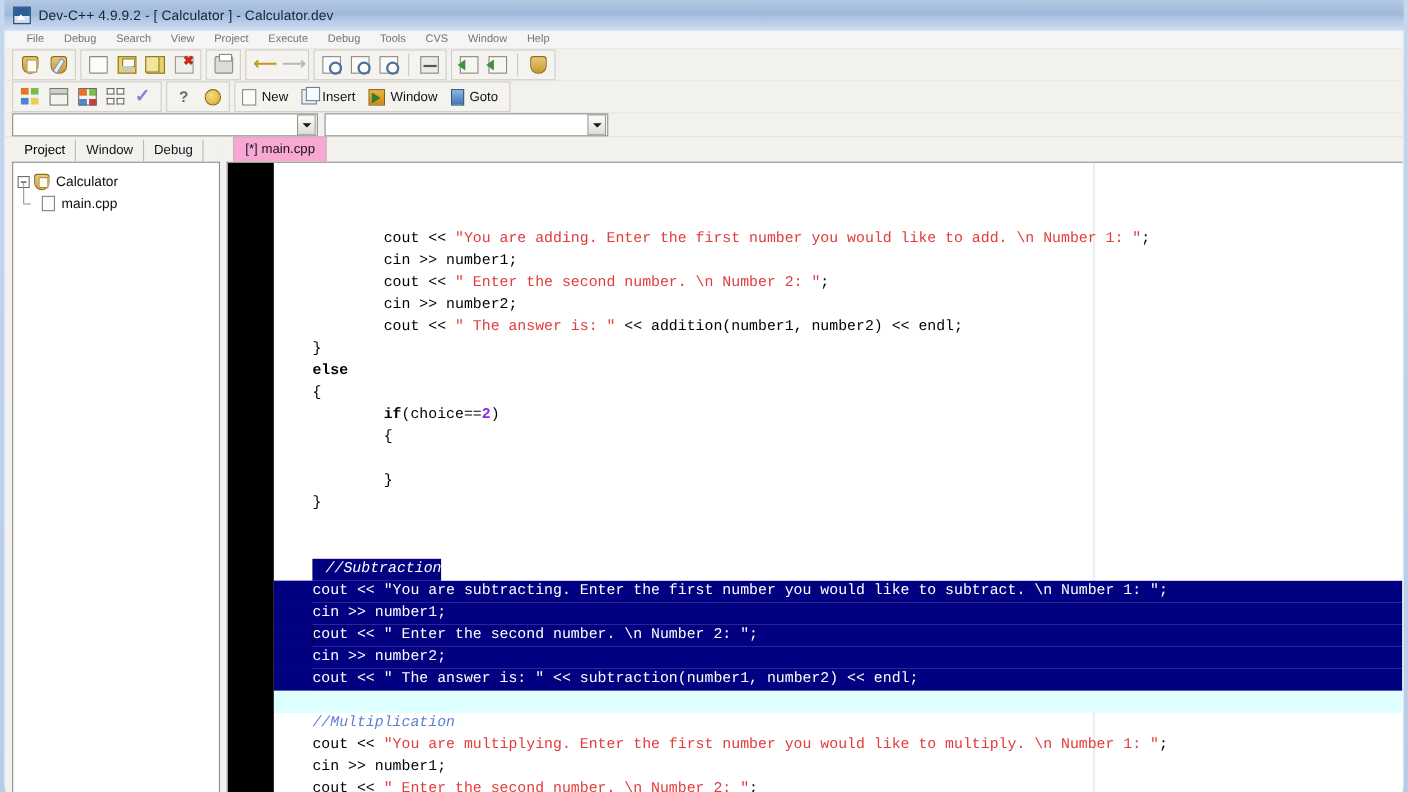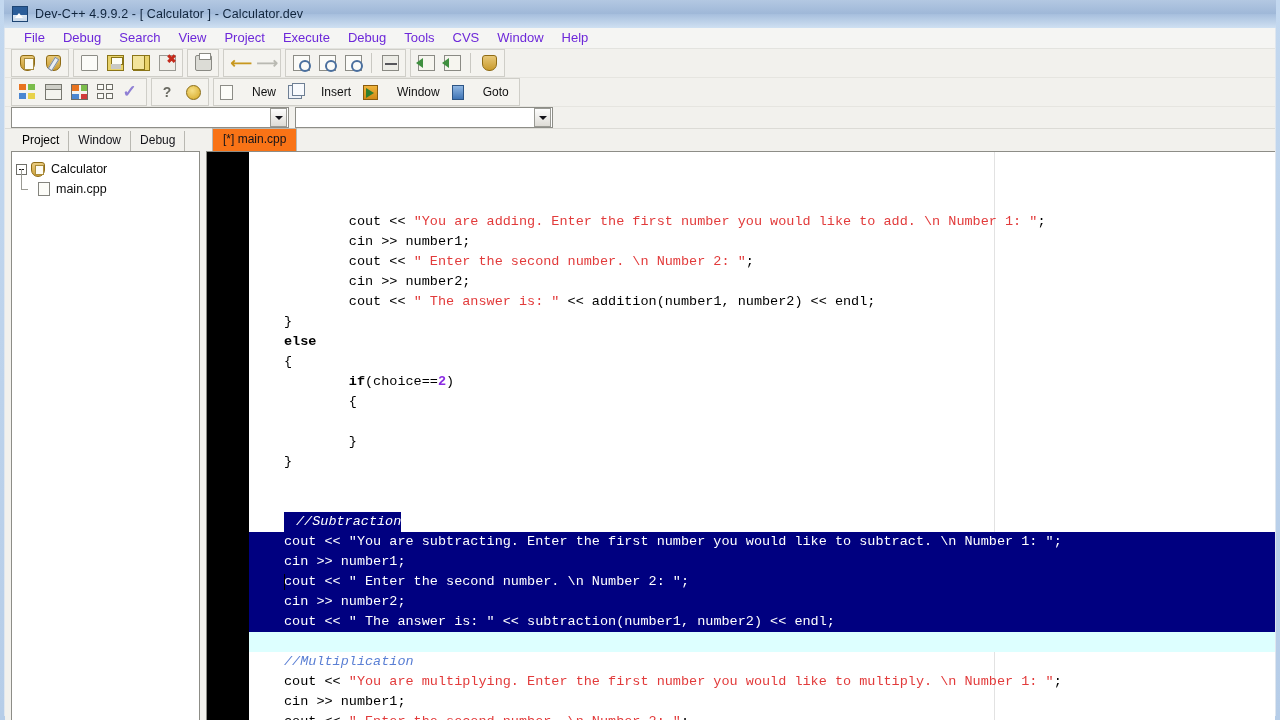--- a/index.html
+++ b/index.html
@@ -63,22 +63,22 @@
   
   .menubar {
     height: 22px;
     background: #f5f5f3;
     display: flex;
     align-items: center;
     padding-left: 10px;
     border-bottom: 1px solid #e3e3df;
   }
   .menubar .mi {
-    font-size: 13px;
-    color: #6d28d9;
+    font-size: 10px;
+    color: #737373;
     padding: 2px 9px 3px 9px;
     cursor: default;
     white-space: nowrap;
   }
 
   
   .tbrow {
     height: 32px;
     background: #f2f1ed;
     display: flex;
@@ -95,21 +95,21 @@
     padding: 0 3px;
     margin-right: 4px;
     gap: 2px;
   }
   .tbsep { width: 1px; height: 20px; background: #c9c8c2; margin: 0 4px; }
   .tbtn {
     width: 24px; height: 22px;
     display: flex; align-items: center; justify-content: center;
     position: relative;
   }
-  .tbtn.lbl { width: auto; padding: 0 7px 0 3px; gap: 19px; font-size: 12px; color: #111; }
+  .tbtn.lbl { width: auto; padding: 0 7px 0 3px; gap: 5px; font-size: 12px; color: #111; }
   .ico { width: 17px; height: 16px; position: relative; display: inline-block; }
 
   
   .ico.page { background:#fbfbf8; border:1px solid #8c8c86; border-radius:1px; }
   .ico.shield {
     width:15px;height:16px;
     background: linear-gradient(180deg,#e8c877 0%, #c99b2e 100%);
     border:1px solid #8f6b14;
     border-radius: 3px 3px 7px 7px;
   }
@@ -263,21 +263,21 @@
     font-size: 12px;
     color: #14141a;
     padding: 2px 9px 3px 9px;
     border-right: 1px solid #b9b8b2;
     white-space: nowrap;
     line-height: 15px;
   }
   .tab.active { font-weight: normal; color:#000; }
   .tabstrip.editor { padding-left: 10px; }
   .tab.filetab {
-    background: #f97316;
+    background: #f9a8d4;
     border: 1px solid #b9b8b2;
     border-bottom: none;
     padding: 3px 10px 4px 10px;
   }
 
   .treebox {
     flex: 1;
     margin: 0 2px 3px 6px;
     background: #ffffff;
     border: 1px solid #8d8d87;

